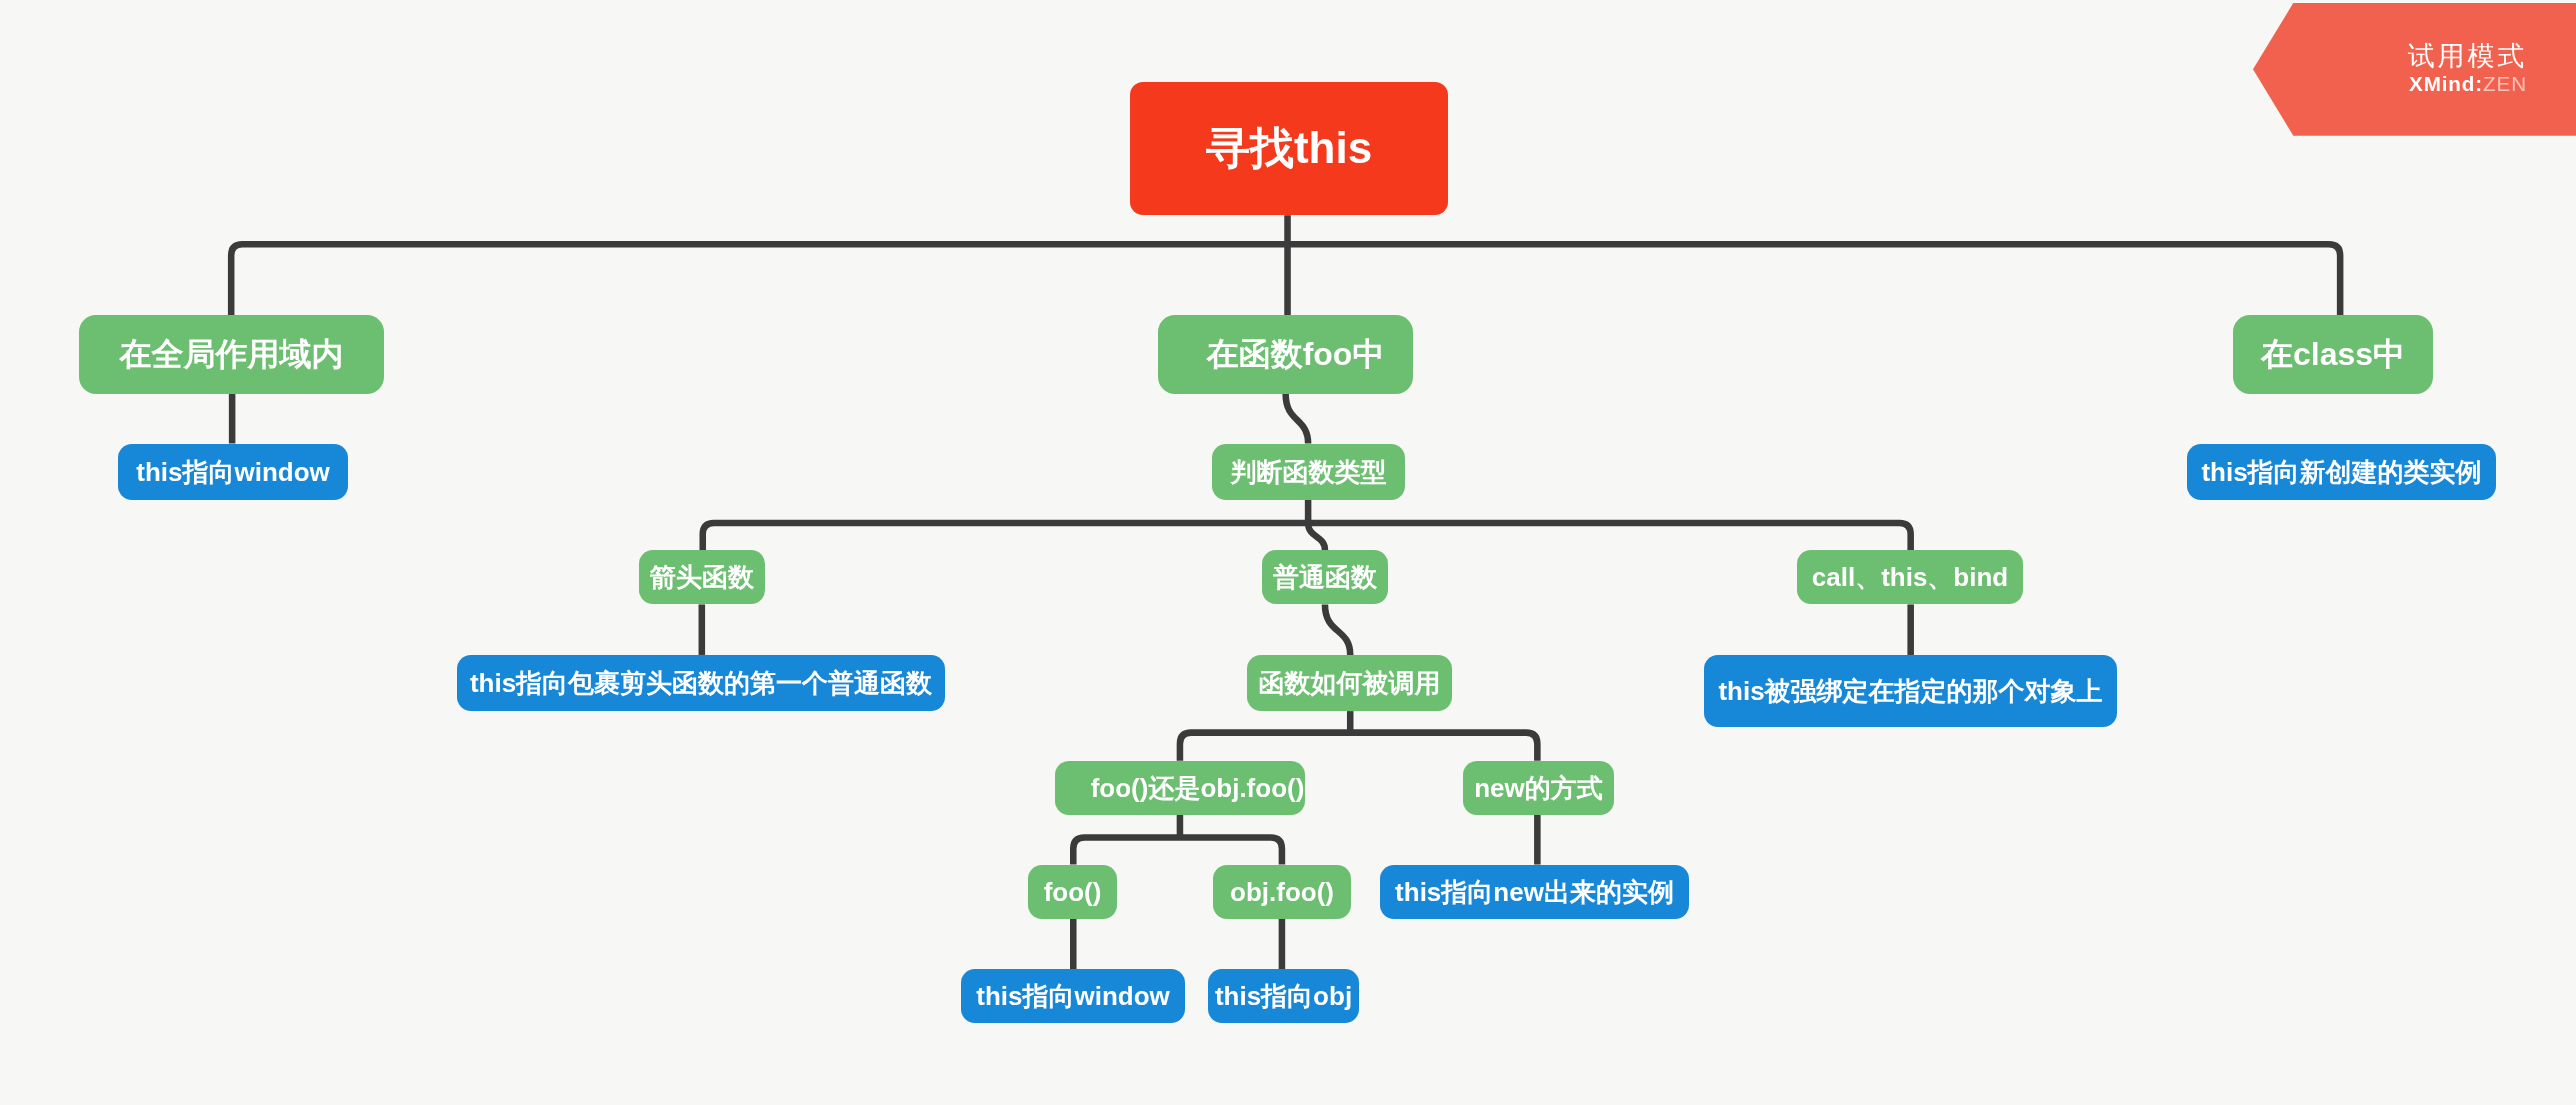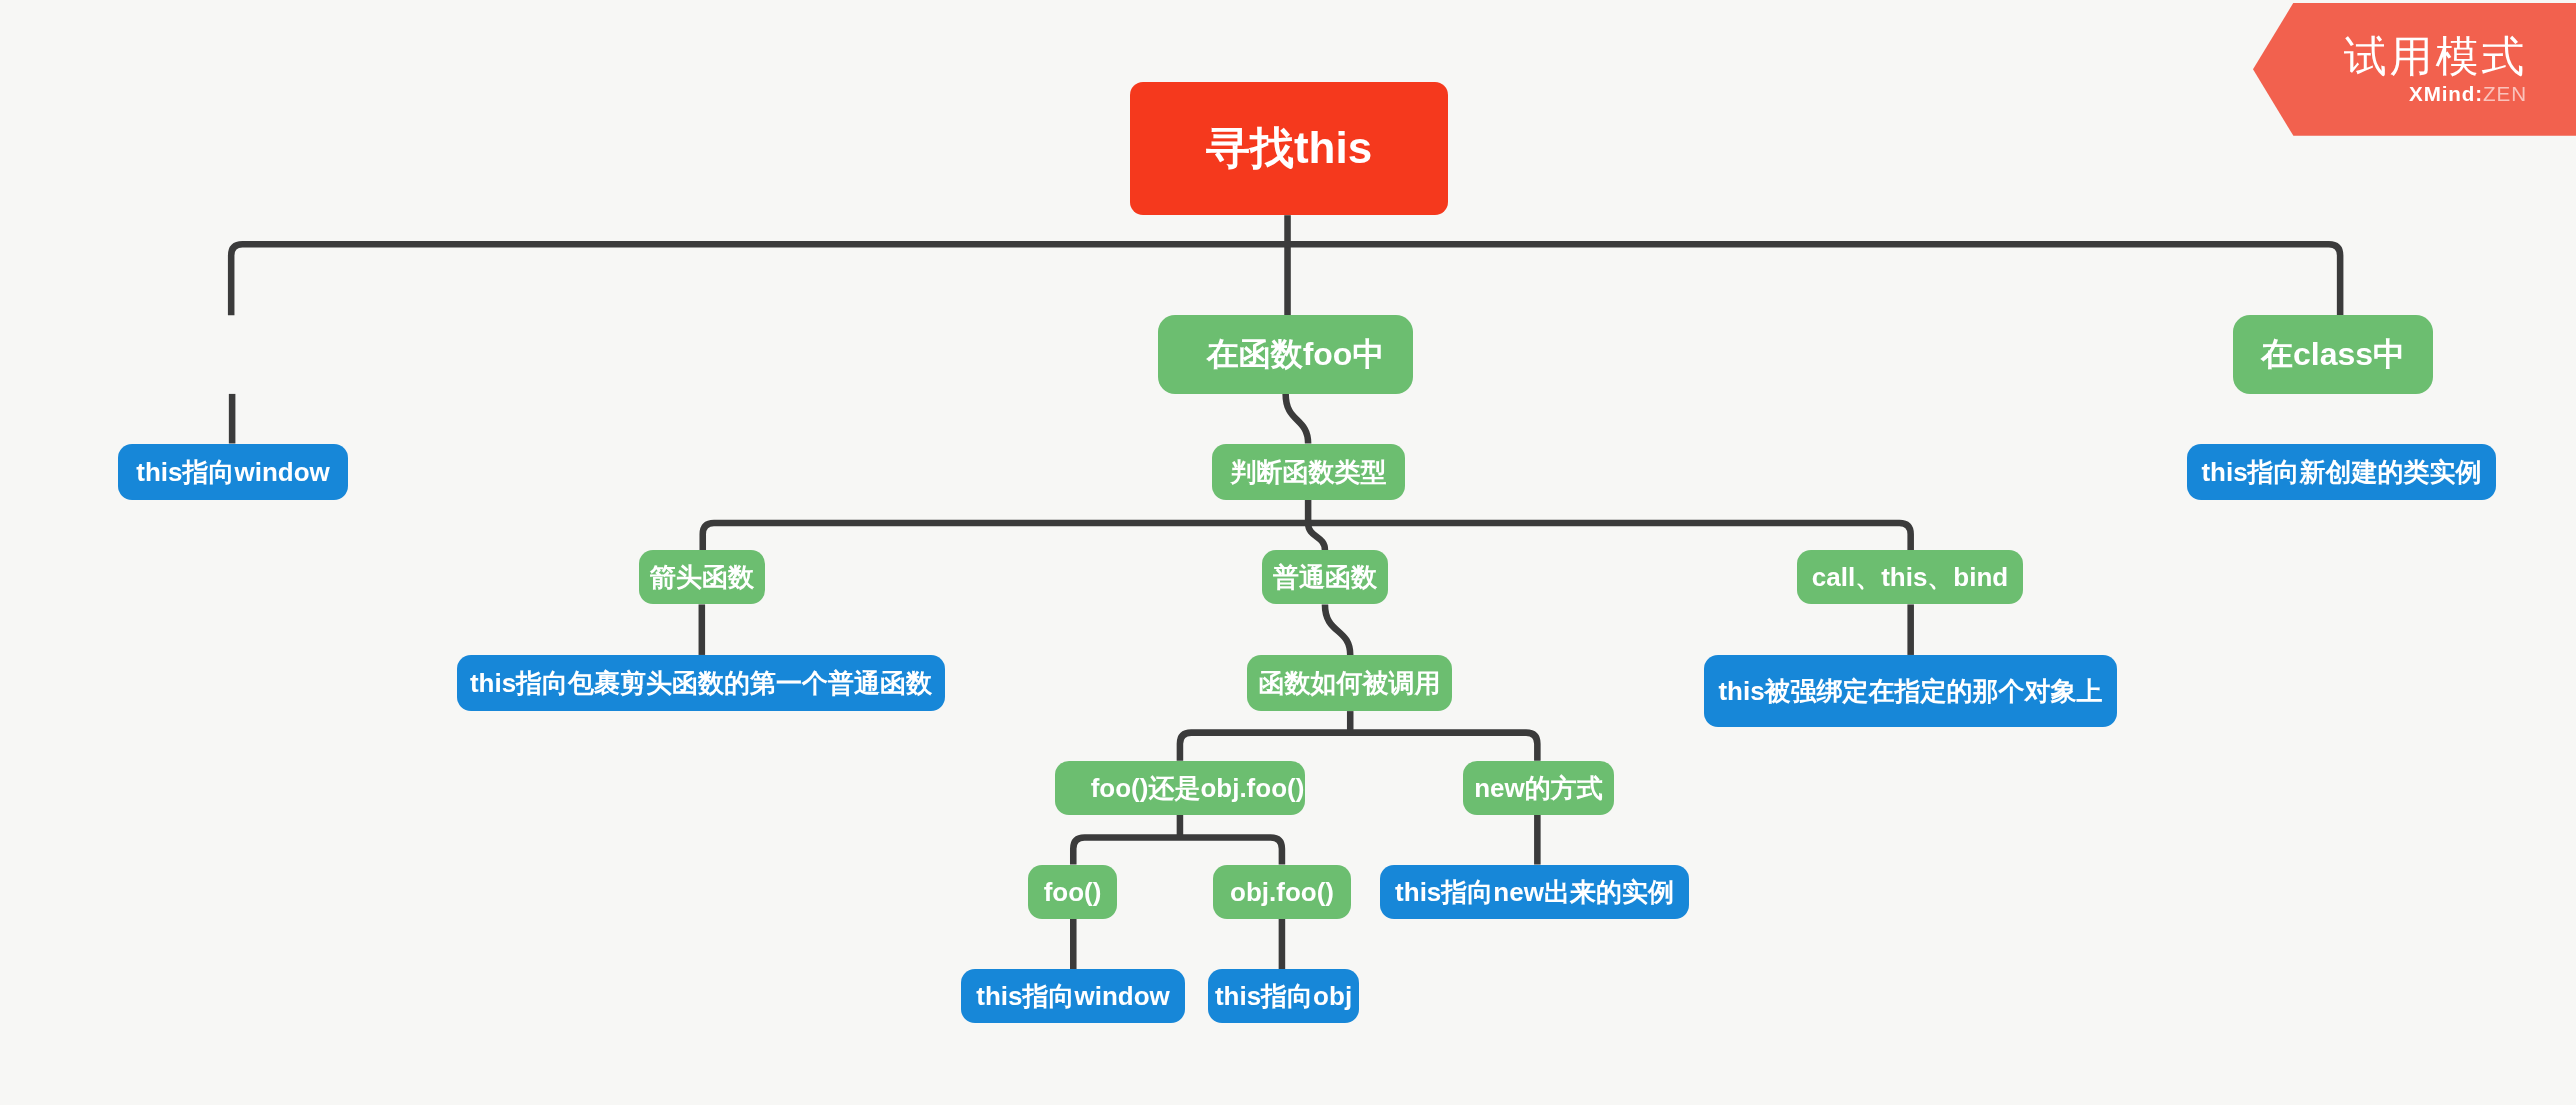--- a/index.html
+++ b/index.html
@@ -83,21 +83,21 @@
     display: flex;
     flex-direction: column;
     align-items: flex-end;
     justify-content: center;
     padding-right: 49px;
     box-sizing: border-box;
     z-index: 3;
   }
   .badge-title {
     color: #ffffff;
-    font-size: 43px;
+    font-size: 27px;
     font-weight: 500;
     letter-spacing: 2.8px;
     line-height: 1.15;
   }
   .badge-brand {
     font-size: 20.6px;
     line-height: 1.2;
     letter-spacing: 0.9px;
   }
   .brand-name { color: #ffffff; font-weight: bold; }
@@ -136,20 +136,21 @@
     <path d="M1147 924 V907 Q1147 895 1159 895 H1358 Q1370 895 1370 907 V924"></path>
 
     <path d="M1643 871 V924"></path>
 
     <path d="M1147 982 V1036"></path>
     <path d="M1370 982 V1036"></path>
   </svg>
 
   <div id="n-root" class="node root">寻找this</div>
 
+  <div id="n-global" class="node branch lvl1">在全局作用域内</div>
   <div id="n-infoo" class="node branch lvl1">在函数foo中</div>
   <div id="n-inclass" class="node branch lvl1">在class中</div>
 
   <div id="n-win-global" class="node leaf small">this指向window</div>
   <div id="n-judge" class="node branch small">判断函数类型</div>
   <div id="n-classresult" class="node leaf small">this指向新创建的类实例</div>
 
   <div id="n-arrow" class="node branch small">箭头函数</div>
   <div id="n-normal" class="node branch small">普通函数</div>
   <div id="n-ctb" class="node branch small">call、this、bind</div>

